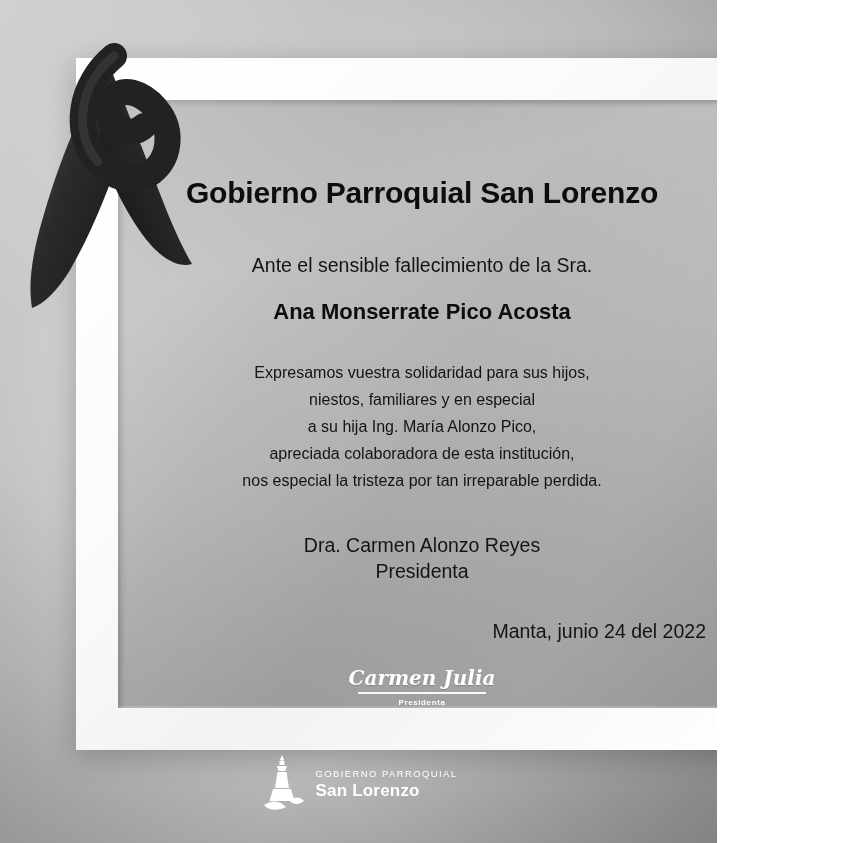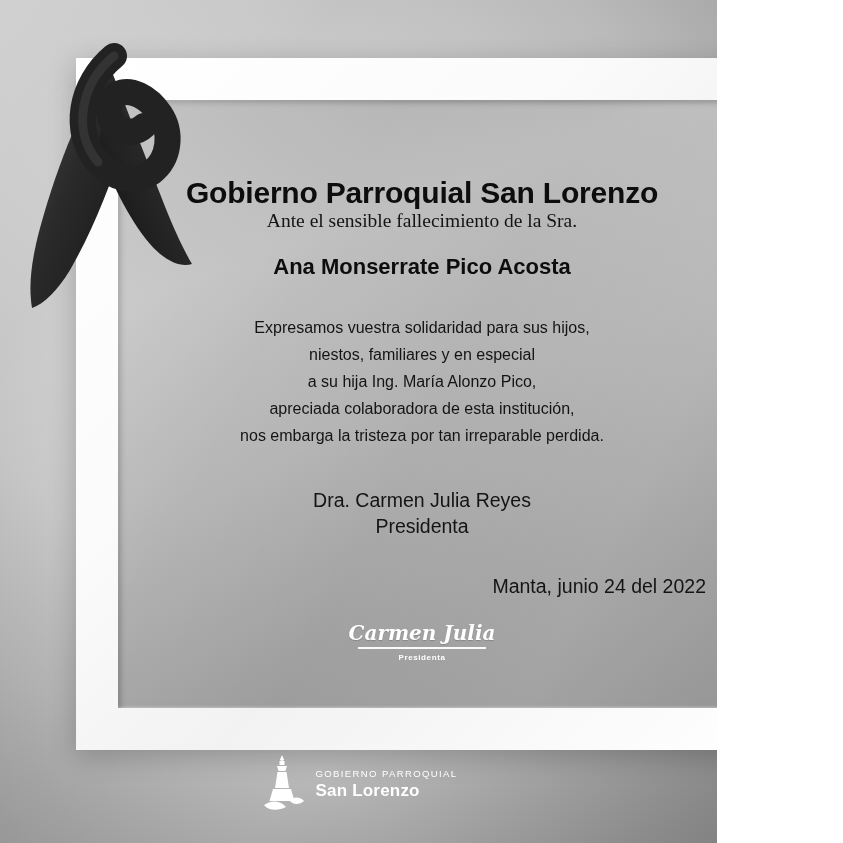--- a/index.html
+++ b/index.html
@@ -94,23 +94,23 @@
 
   .org-title {
     margin-top: 76px;
     font-size: 30px;
     font-weight: bold;
     letter-spacing: -0.2px;
     color: #0d0d0d;
   }
 
   .line-1 {
+    margin-top: 44px;
     font-size: 19.5px;
     color: #141414;
-    font-family: Liberation Serif, serif;
   }
 
   .deceased-name {
     margin-top: 22px;
     font-size: 22px;
     font-weight: bold;
     color: #0d0d0d;
   }
 
   .message {
@@ -206,25 +206,25 @@
     <div class="card-content">
       <div class="org-title">Gobierno Parroquial San Lorenzo</div>
       <div class="line-1">Ante el sensible fallecimiento de la Sra.</div>
       <div class="deceased-name">Ana Monserrate Pico Acosta</div>
 
       <div class="message">
         <div>Expresamos vuestra solidaridad para sus hijos,</div>
         <div>niestos, familiares y en especial</div>
         <div>a su hija Ing. María Alonzo Pico,</div>
         <div>apreciada colaboradora de esta institución,</div>
-        <div>nos embarga la tristeza por tan irreparable perdida.</div>
+        <div>nos especial la tristeza por tan irreparable perdida.</div>
       </div>
 
       <div class="signer">
-        <div>Dra. Carmen Julia Reyes</div>
+        <div>Dra. Carmen Alonzo Reyes</div>
         <div>Presidenta</div>
       </div>
 
       <div class="place-date">Manta, junio 24 del 2022</div>
 
       <div class="signature-block">
         <div class="signature-script">Carmen Julia</div>
         <div class="signature-rule"></div>
         <div class="signature-role">Presidenta</div>
       </div>

